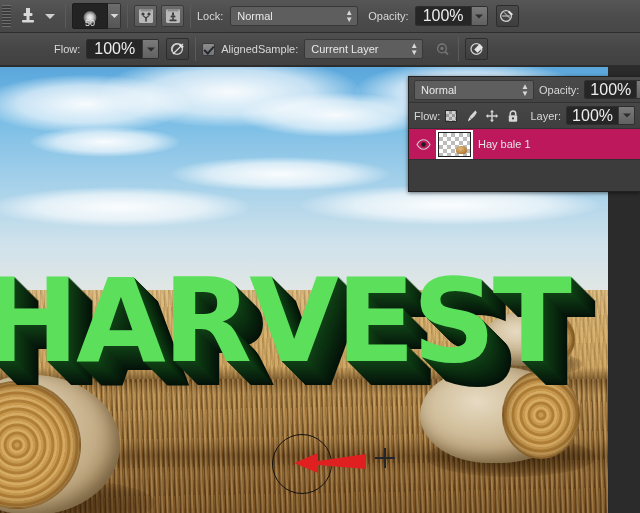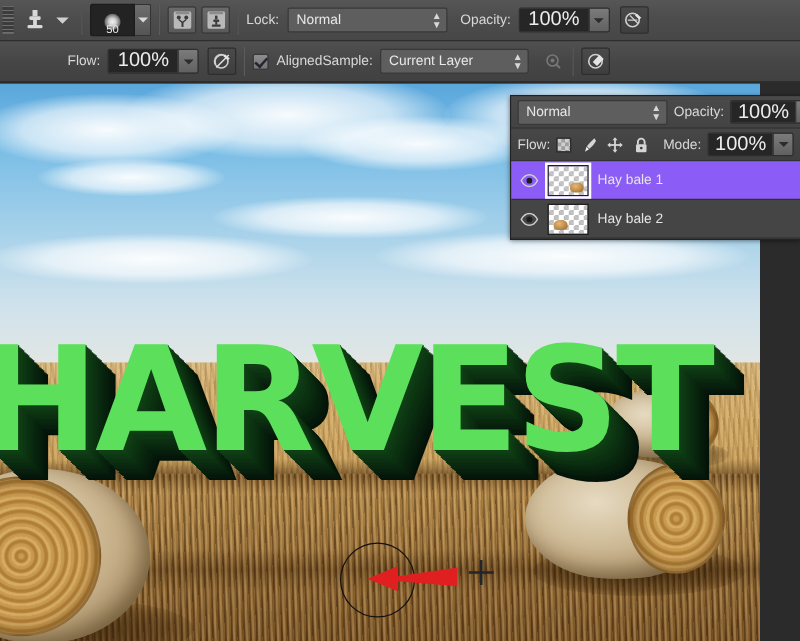--- a/index.html
+++ b/index.html
@@ -247,21 +247,21 @@
     background-size: 6px 6px; background-position: 0 0, 3px 3px;
     border: 1px solid #2b2b2b;
   }
 
   .layer {
     height: 31px; display: flex; align-items: center; gap: 7px;
     padding: 0 6px;
     border-bottom: 1px solid #303030;
     background: #454545;
   }
-  .layer.selected { background: #8b5cf6; align-items: center; }
+  .layer.selected { background: #be185d; align-items: center; }
   .eye {
     width: 16px; height: 16px; flex: 0 0 auto;
     display: flex; align-items: center; justify-content: center;
   }
   .thumb {
     width: 33px; height: 25px; flex: 0 0 auto;
     background-image:
       linear-gradient(45deg,#bdbdbd 25%, transparent 25%, transparent 75%, #bdbdbd 75%),
       linear-gradient(45deg,#bdbdbd 25%, #ffffff 25%, #ffffff 75%, #bdbdbd 75%);
     background-size: 8px 8px; background-position: 0 0, 4px 4px;
@@ -501,21 +501,21 @@
           </svg>
         </span>
         <span>
           <svg width="14" height="14" viewBox="0 0 14 14">
             <path d="M4.3 6.5 V4.6 a2.7 2.7 0 0 1 5.4 0 V6.5" fill="none" stroke="#d6d6d6" stroke-width="1.5"></path>
             <rect x="2.8" y="6.3" width="8.4" height="6.4" rx="1" fill="#d6d6d6"></rect>
             <circle cx="7" cy="9.4" r="1.1" fill="#3c3c3c"></circle>
           </svg>
         </span>
       </div>
-      <span class="lbl" style="margin-left:auto;">Mode:</span>
+      <span class="lbl" style="margin-left:auto;">Layer:</span>
       <div class="numfield" style="height:19px;">
         <span class="nval" style="padding:0 5px;">100%</span>
         <span class="narrow">
           <svg width="8" height="5" viewBox="0 0 8 5">
               <path d="M0 0.5 h8 l-4 4 z" fill="#2c2c2c"></path>
             </svg>
         </span>
       </div>
     </div>
 
@@ -525,28 +525,16 @@
           <path d="M7.5 0.8 C11.4 0.8 14 5.5 14 5.5 S11.4 10.2 7.5 10.2 S1 5.5 1 5.5 S3.6 0.8 7.5 0.8 Z" fill="none" stroke="#cfcfcf" stroke-width="1.1"></path>
           <circle cx="7.5" cy="5.5" r="2.3" fill="#1e1e1e"></circle>
         </svg>
       </span>
       <span class="thumb">
         <span class="minibale" style="right:3px; bottom:2px;"></span>
       </span>
       <span class="lname">Hay bale 1</span>
     </div>
 
-    <div class="layer">
-      <span class="eye">
-        <svg width="15" height="11" viewBox="0 0 15 11">
-          <path d="M7.5 0.8 C11.4 0.8 14 5.5 14 5.5 S11.4 10.2 7.5 10.2 S1 5.5 1 5.5 S3.6 0.8 7.5 0.8 Z" fill="none" stroke="#cfcfcf" stroke-width="1.1"></path>
-          <circle cx="7.5" cy="5.5" r="2.3" fill="#1e1e1e"></circle>
-        </svg>
-      </span>
-      <span class="thumb">
-        <span class="minibale" style="left:4px; bottom:3px;"></span>
-      </span>
-      <span class="lname">Hay bale 2</span>
-    </div>
 
   </div>
 
 </div>
 
 </body></html>

